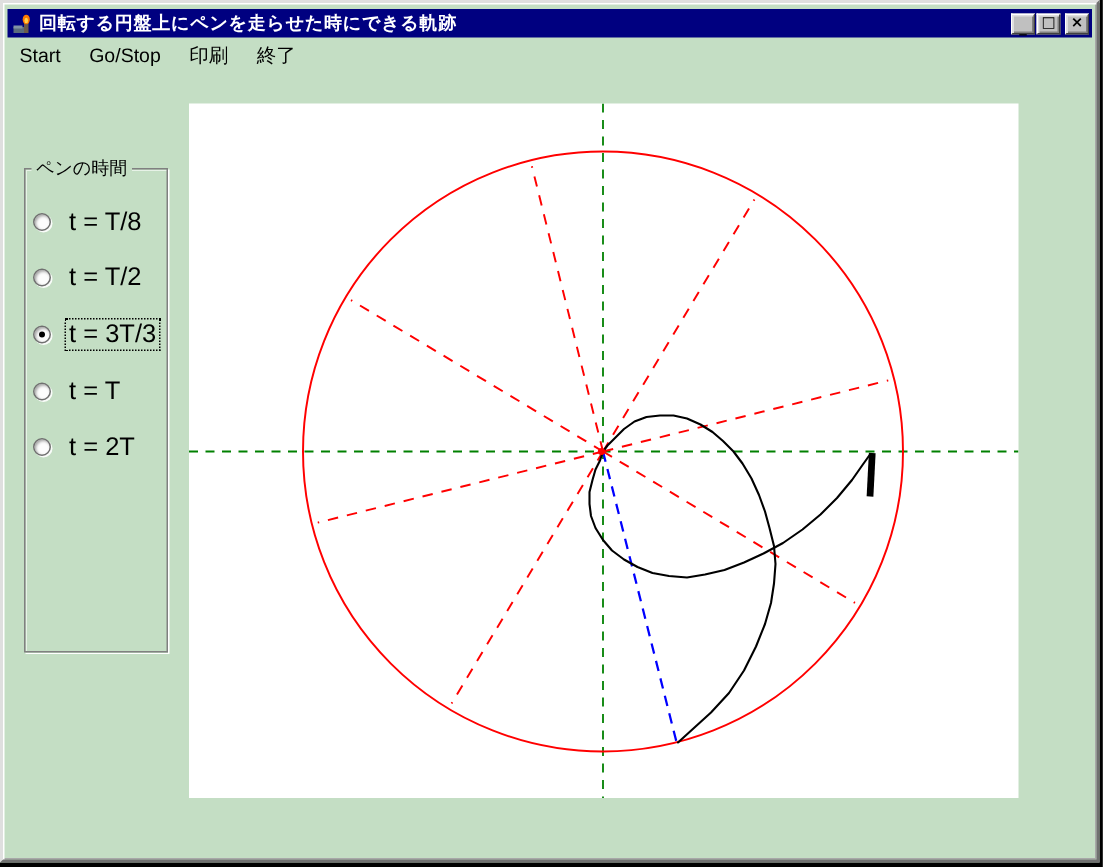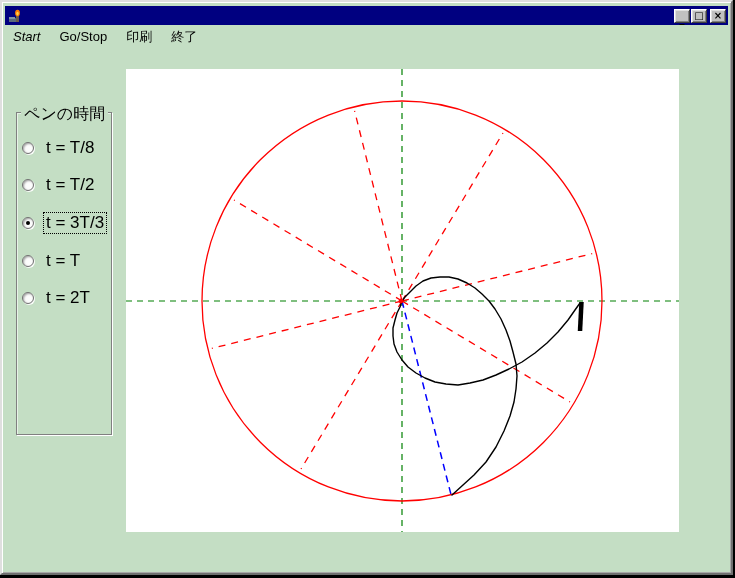--- a/index.html
+++ b/index.html
@@ -18,25 +18,25 @@
   .tb-btn{width:16px;height:14px;background:#c0c0c0;border:1px solid;
           border-color:#ffffff #404040 #404040 #ffffff;
           box-shadow:inset 1px 1px 0 #dfdfdf, inset -1px -1px 0 #808080;
           font-family:"DejaVu Sans",sans-serif;font-size:10px;font-weight:bold;color:#000;
           display:flex;align-items:center;justify-content:center;margin-left:1px;padding:0;line-height:1;}
   .tb-btn.close{margin-left:3px;}
   .tb-btn .glyph-min{transform:translateY(3px);}
   .menubar{position:absolute;left:3px;top:24px;right:3px;height:21px;background:#c4dec4;
            display:flex;align-items:center;font-size:13px;color:#000;}
   .menu-item{padding:1px 6px;margin-right:7px;white-space:nowrap;cursor:default;}
-  .menu-item:first-child{margin-left:2px;font-style:italic;}
+  .menu-item:first-child{margin-left:2px;}
   .groupbox{position:absolute;left:14px;top:110px;width:96px;height:323px;
             border:1px solid #808080;box-shadow:1px 1px 0 #ffffff, inset 1px 1px 0 rgba(255,255,255,0.6);}
   .grouplabel{position:absolute;left:19px;top:102px;background:#c4dec4;padding:0 3px;
-              font-size:16px;color:#000;white-space:nowrap;font-family:Liberation Serif, serif;}
+              font-size:12px;color:#000;white-space:nowrap;font-family:Liberation Serif, serif;}
   .radio-list{position:absolute;left:20px;top:127px;width:88px;}
   .radio-row{height:37.6px;display:flex;align-items:center;}
   .radio{width:12px;height:12px;border-radius:50%;background:#fdfdfd;border:1px solid #707070;
          box-shadow:inset 1px 1px 2px rgba(0,0,0,0.35), 1px 1px 0 rgba(255,255,255,0.9);
          position:relative;flex:0 0 auto;}
   .radio.checked::after{content:'';position:absolute;left:3px;top:3px;width:4px;height:4px;
                         border-radius:50%;background:#000;}
   .radio-label{margin-left:9px;font-size:17px;color:#000;white-space:nowrap;padding:0 2px;
                border:1px dotted transparent;}
   .radio-label.focused{border-color:#000;}
@@ -50,20 +50,21 @@
   <div class="window">
 
     <div class="titlebar">
       <svg class="app-icon" viewBox="0 0 14 14">
         <rect x="1" y="9" width="8" height="4" fill="#5a6b7d"></rect>
         <rect x="1" y="8" width="6" height="2" fill="#8193a5"></rect>
         <rect x="8" y="6" width="3" height="7" fill="#6b5a4a"></rect>
         <ellipse cx="9.5" cy="4" rx="2.4" ry="3.2" fill="#ff7a00"></ellipse>
         <ellipse cx="9.5" cy="4.6" rx="1.2" ry="1.8" fill="#ffd24a"></ellipse>
       </svg>
+      <span class="title-text">回転する円盤上にペンを走らせた時にできる軌跡</span>
       <span class="tb-buttons">
         <button class="tb-btn">
             <span class="glyph-min">_</span>
           </button>
         <button class="tb-btn">
             <span>□</span>
           </button>
         <button class="tb-btn close">
             <span>×</span>
           </button>

